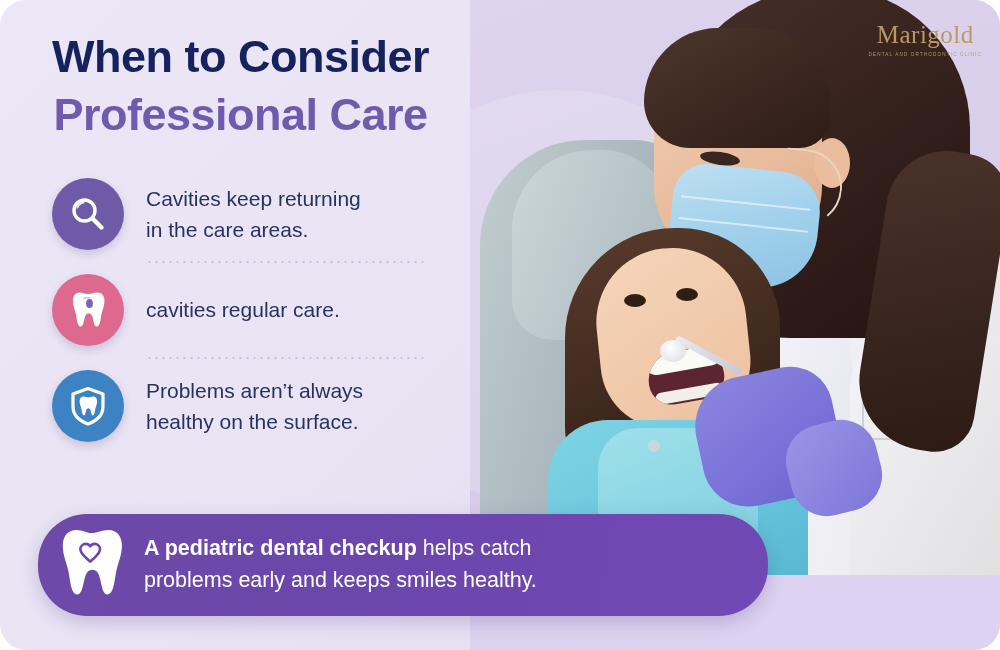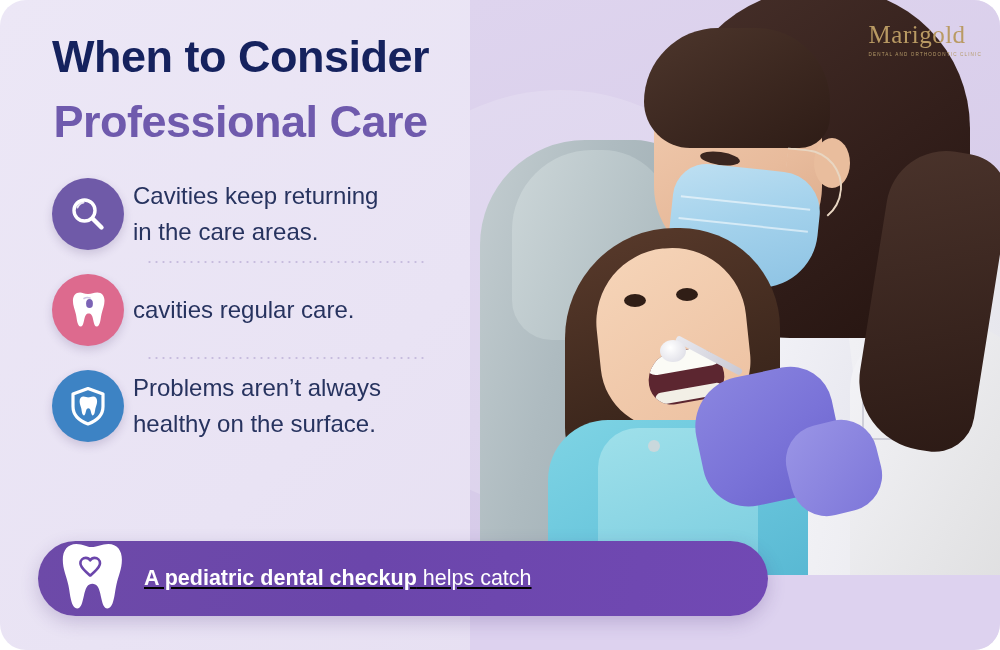--- a/index.html
+++ b/index.html
@@ -222,69 +222,68 @@
   
   .photo-under {
     position: absolute; right: 0; bottom: 0;
     width: 530px; height: 75px;
     background: #ddd2ef;
     border-bottom-right-radius: 26px;
   }
   
   .logo {
     position: absolute; right: 18px; top: 22px;
-    text-align: left; z-index: 6;
+    text-align: center; z-index: 6;
   }
   .logo-word {
     font-family: "Liberation Serif", serif;
     font-size: 25px; letter-spacing: .5px;
     color: #b99a63; line-height: 1;
   }
   .logo-tag {
     margin-top: 5px;
     font-size: 4.6px; letter-spacing: 1.15px;
     color: #b59a69; white-space: nowrap;
   }
   
   .content { position: absolute; left: 0; top: 0; width: 520px; height: 650px; z-index: 5; }
   .title { position: absolute; left: 52px; top: 32px; text-align: center; }
   .title-l1 {
     font-size: 45px; font-weight: bold; color: #15225e;
     letter-spacing: -.5px; line-height: 1.12;
   }
   .title-l2 {
     font-size: 45px; font-weight: bold; color: #6f5aad;
-    letter-spacing: -.5px; line-height: 1.12; margin-top: 15px;
+    letter-spacing: -.5px; line-height: 1.12; margin-top: 8px;
   }
   .list { position: absolute; left: 52px; top: 167px; width: 400px; }
   .item { display: flex; align-items: center; height: 94px; }
   .badge {
     width: 72px; height: 72px; border-radius: 50%;
     flex: 0 0 72px; display: flex; align-items: center; justify-content: center;
     box-shadow: 0 4px 10px rgba(60,40,100,.18);
   }
   .item-text {
-    margin-left: 9px;
-    font-size: 24px; line-height: 1.5; color: #27335f;
+    margin-left: 22px;
+    font-size: 21px; line-height: 1.5; color: #27335f;
   }
   .divider {
     margin-left: 94px; width: 278px; height: 2px;
     background-image: radial-gradient(circle, #c7bcde 1px, transparent 1.2px);
     background-size: 7px 2px; background-repeat: repeat-x;
   }
   
   .banner {
     position: absolute; left: 38px; bottom: 34px;
-    width: 730px; height: 75px;
+    width: 730px; height: 102px;
     background: linear-gradient(100deg,#6d4aa8 0%,#6b46ab 45%,#7149b4 100%);
     border-radius: 49px;
     display: flex; align-items: center;
     z-index: 6;
     box-shadow: 0 6px 18px rgba(70,40,120,.22);
-    text-decoration: underline;
   }
   .banner-icon {
     flex: 0 0 106px; display: flex; align-items: center; justify-content: center;
   }
   .banner-text {
     color: #ffffff; font-size: 21.5px; line-height: 1.48;
     padding-right: 24px;
   }
   .banner-text b { font-weight: bold; }
 </style>
@@ -399,16 +398,17 @@
     <div class="banner-icon">
       <svg width="78" height="82" viewBox="0 0 78 82">
         <path d="M39 9c7.5 0 10.3-3.1 17.4-3.1 8.6 0 13.5 6.3 13.5 15.9 0 9.8-3.6 15.8-5.6 25.4-1.9 8.7-2.4 23.2-9 23.2-6.2 0-5.6-16.2-9.7-21.9-2.6-3.6-7.9-3.6-10.5 0C31 54.2 31.6 70.4 25.4 70.4c-6.6 0-7.1-14.5-9-23.2-2-9.6-5.6-15.6-5.6-25.4C10.8 12.2 15.7 5.9 24.3 5.9 31.4 5.9 34.2 9 39 9z" fill="#ffffff"></path>
         <path d="M38 37.5c-4.6-4.8-9.6-7.4-9.6-12.2 0-3.2 2.5-5.4 5.4-5.4 2.2 0 3.6 1.1 4.4 2.4.8-1.3 2.2-2.4 4.4-2.4 2.9 0 5.4 2.2 5.4 5.4 0 4.8-5 7.4-9.6 12.2z" fill="none" stroke="#6b46ab" stroke-width="2.6" stroke-linejoin="round"></path>
       </svg>
     </div>
     <div class="banner-text">
       <div>
         <b>A pediatric dental checkup</b><span> helps catch</span>
       </div>
+      <div>problems early and keeps smiles healthy.</div>
     </div>
   </div>
 
 </div>
 
 </body></html>

